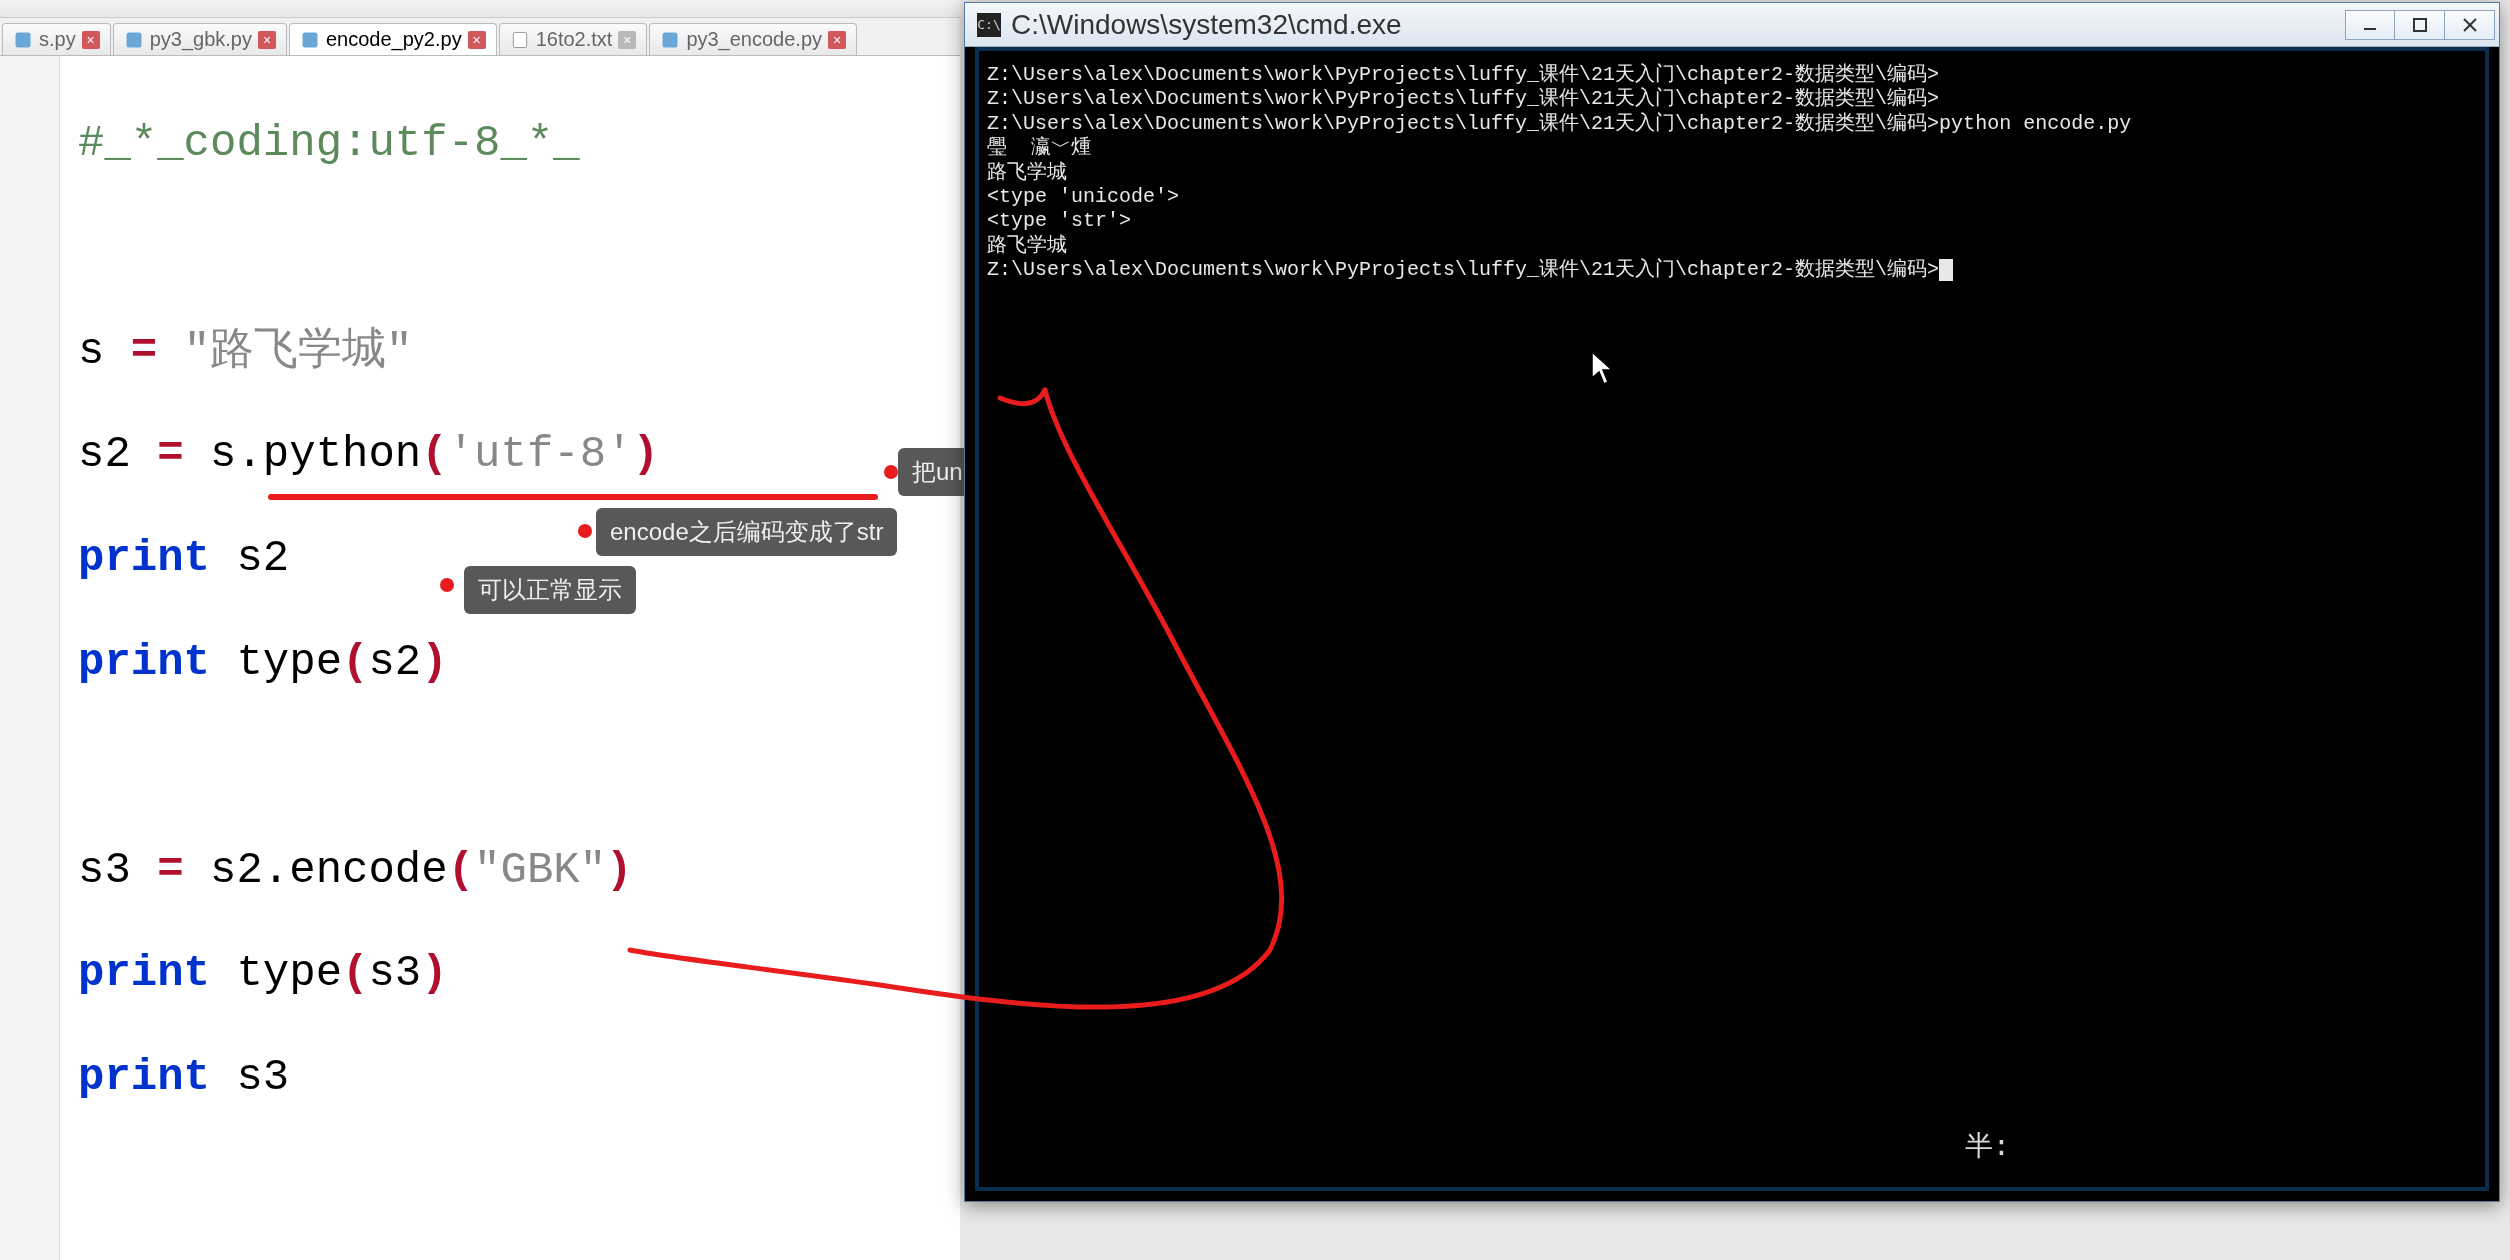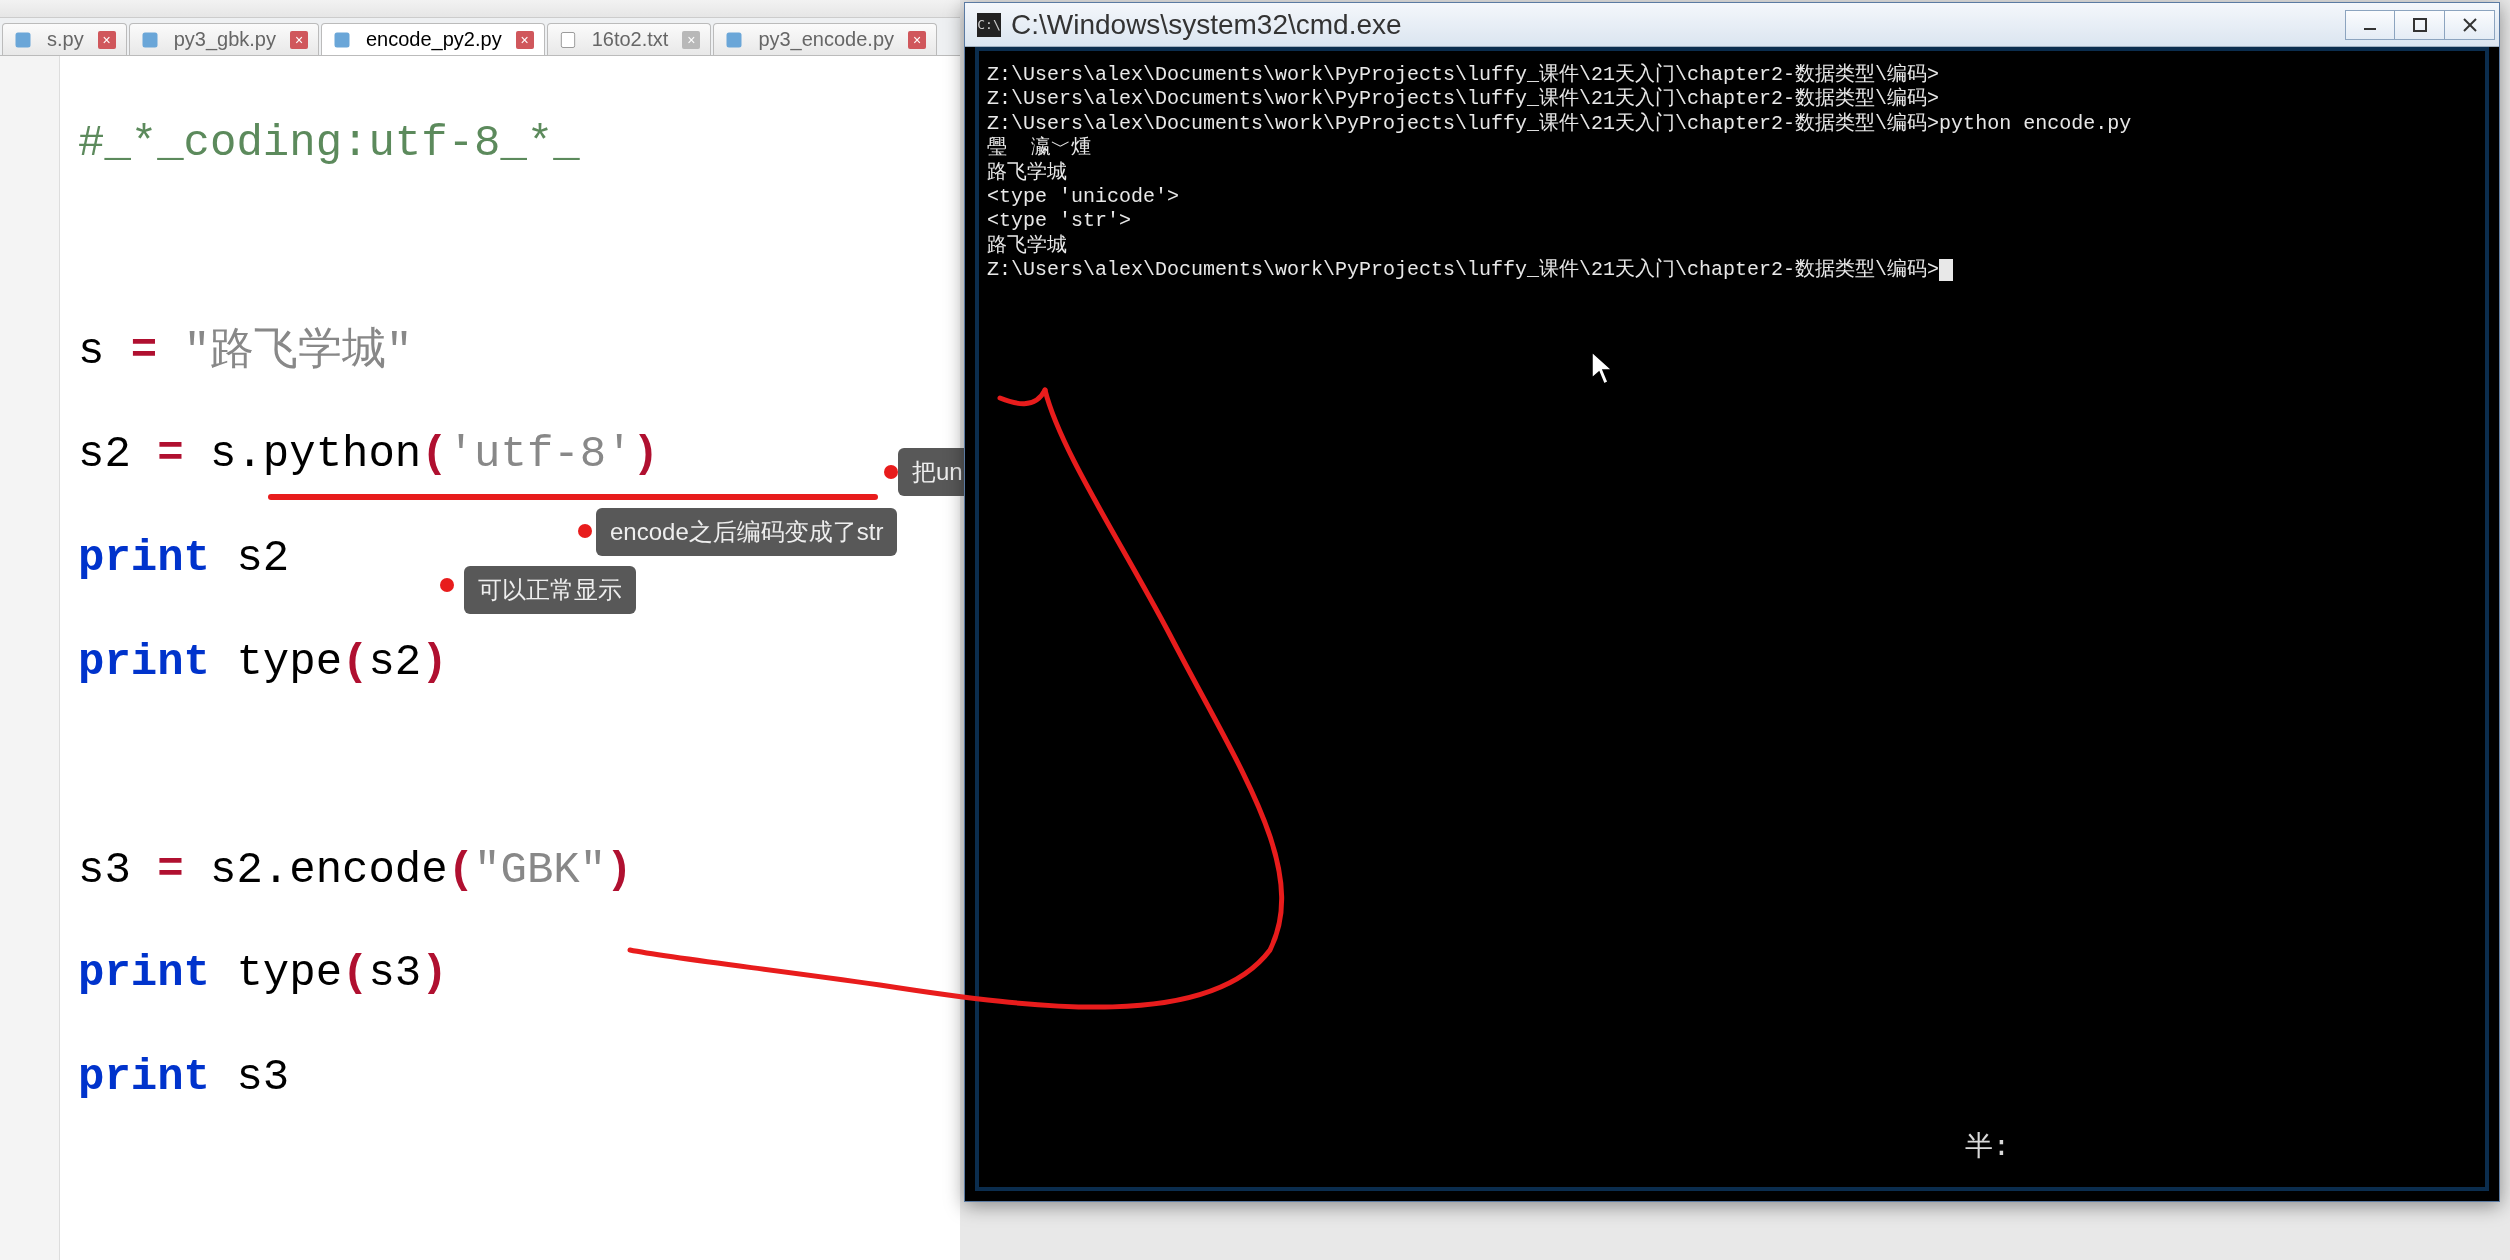--- a/index.html
+++ b/index.html
@@ -3,21 +3,21 @@
 <meta charset="utf-8">
 <style>
   * { box-sizing: border-box; margin: 0; padding: 0; }
   html, body { width: 2510px; height: 1260px; font-family: "Segoe UI", Arial, sans-serif; overflow: hidden; background:#e8e8e8; }
 
   
   .editor-wrap { position:absolute; left:0; top:0; width:960px; height:1260px; background:#fff; }
   .toolbar-strip { height:18px; background:linear-gradient(#f2f2f2,#e6e6e6); border-bottom:1px solid #ccc; }
 
   .tabbar { height:38px; background:#eef0f2; display:flex; align-items:flex-end; border-bottom:1px solid #bbb; padding-left:2px; }
-  .tab { display:flex; align-items:center; gap:14px; height:32px; padding:0 10px; font-size:20px; border:1px solid #bbb; border-bottom:none; margin-right:2px; background:linear-gradient(#fbfbfb,#e8e8e8); color:#666; border-radius:4px 4px 0 0; cursor:pointer; }
+  .tab { display:flex; align-items:center; gap:6px; height:32px; padding:0 10px; font-size:20px; border:1px solid #bbb; border-bottom:none; margin-right:2px; background:linear-gradient(#fbfbfb,#e8e8e8); color:#666; border-radius:4px 4px 0 0; cursor:pointer; }
   .tab.active { background:#fff; color:#000; font-weight:500;text-align:right; }
   .tab-ico { width:20px; height:20px; display:flex; align-items:center; justify-content:center; }
   .tab-ico svg { width:20px; height:20px; }
   .tab-close { width:18px; height:18px; background:#d0575c; border-radius:2px; display:flex; align-items:center; justify-content:center; color:#fff; font-size:14px; line-height:1; cursor:pointer; }
   .tab-close.gray { background:#b8b8b8; }
 
   .gutter { position:absolute; left:0; top:56px; bottom:0; width:60px; background:#f4f4f4; border-right:1px solid #ddd; }
   .code { position:absolute; left:60px; top:56px; right:0; bottom:0; padding:10px 20px 20px 18px; font-family:"Courier New", monospace; font-size:44px; line-height:1.18; white-space:pre; color:#000; }
   .code .line { display:block; }
   .hl-line { background:#f1f2f6; }

